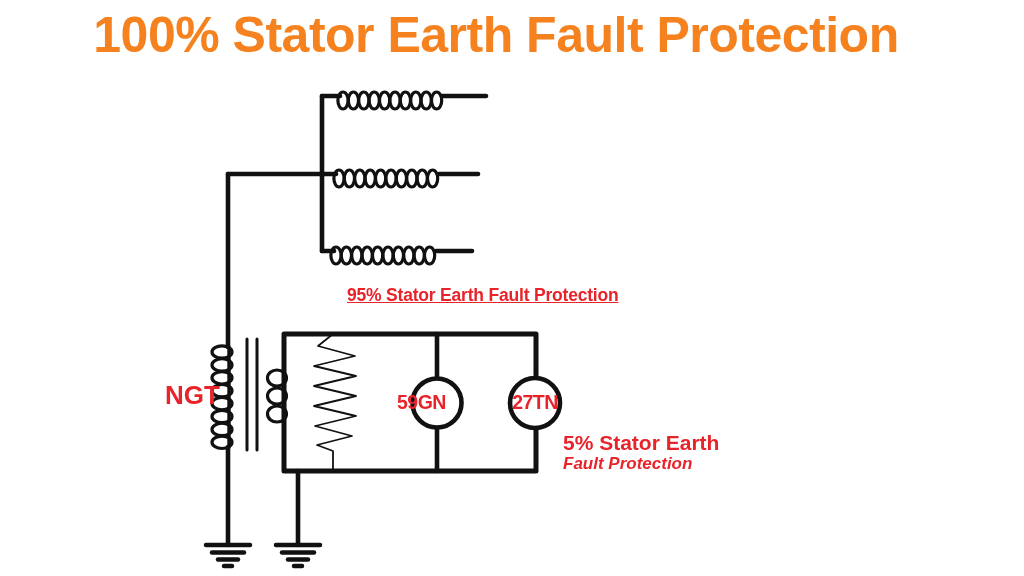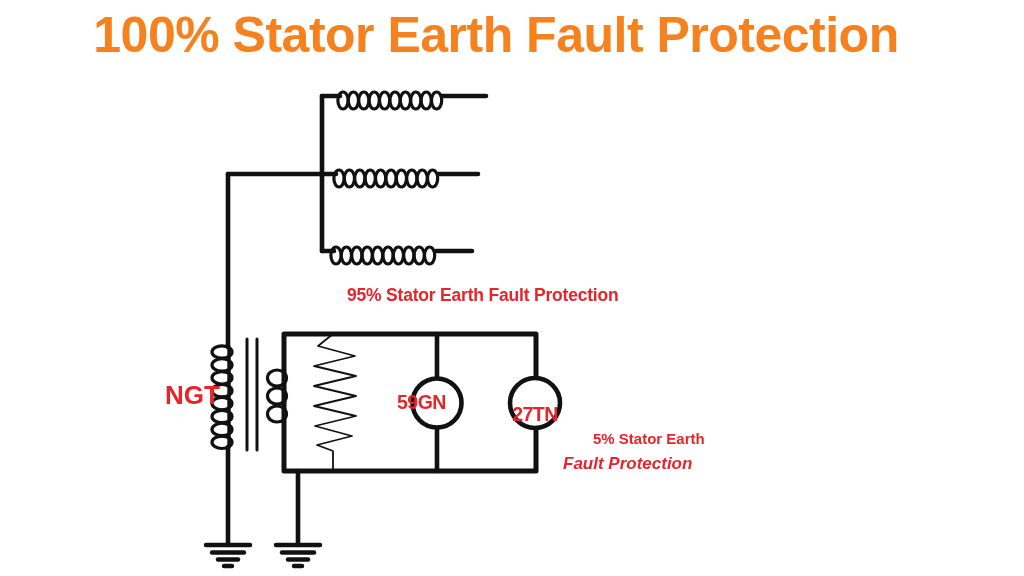--- a/index.html
+++ b/index.html
@@ -10,25 +10,25 @@
   #stage svg{position:absolute;left:0;top:0;}
   .lbl{
     position:absolute;color:var(--label,#e8242b);
     font-weight:bold;white-space:nowrap;line-height:1.1;
   }
   #title{
     position:absolute;left:0;top:6px;width:992px;text-align:center;
     color:var(--accent,#f5821f);font-weight:bold;font-size:50px;
     letter-spacing:-0.5px;line-height:58px;white-space:nowrap;
   }
-  #l95{left:347px;top:286px;font-size:17.5px;letter-spacing:-0.2px;}
+  #l95{left:347px;top:286px;font-size:17.5px;letter-spacing:-0.2px;text-decoration:underline;}
   #ngt{left:165px;top:381px;font-size:26px;}
   #r59{left:397px;top:392px;width:80px;text-align:left;font-size:19.5px;letter-spacing:-0.5px;}
-  #r27{left:495px;top:392px;width:80px;text-align:center;font-size:19.5px;letter-spacing:-0.5px;margin-top:12px;}
-  #l5a{left:563px;top:431px;font-size:15px;margin-left:30px;}
+  #r27{left:495px;top:392px;width:80px;text-align:center;font-size:19.5px;letter-spacing:-0.5px;}
+  #l5a{left:563px;top:431px;font-size:21px;}
   #l5b{left:563px;top:455px;font-size:17px;font-style:italic;}
 </style>
 </head>
 <body>
 
 <div id="stage">
 
   <svg width="1024" height="576" viewBox="0 0 1024 576">
     <g stroke="#111111" fill="none" stroke-linecap="round" stroke-linejoin="round">
 

